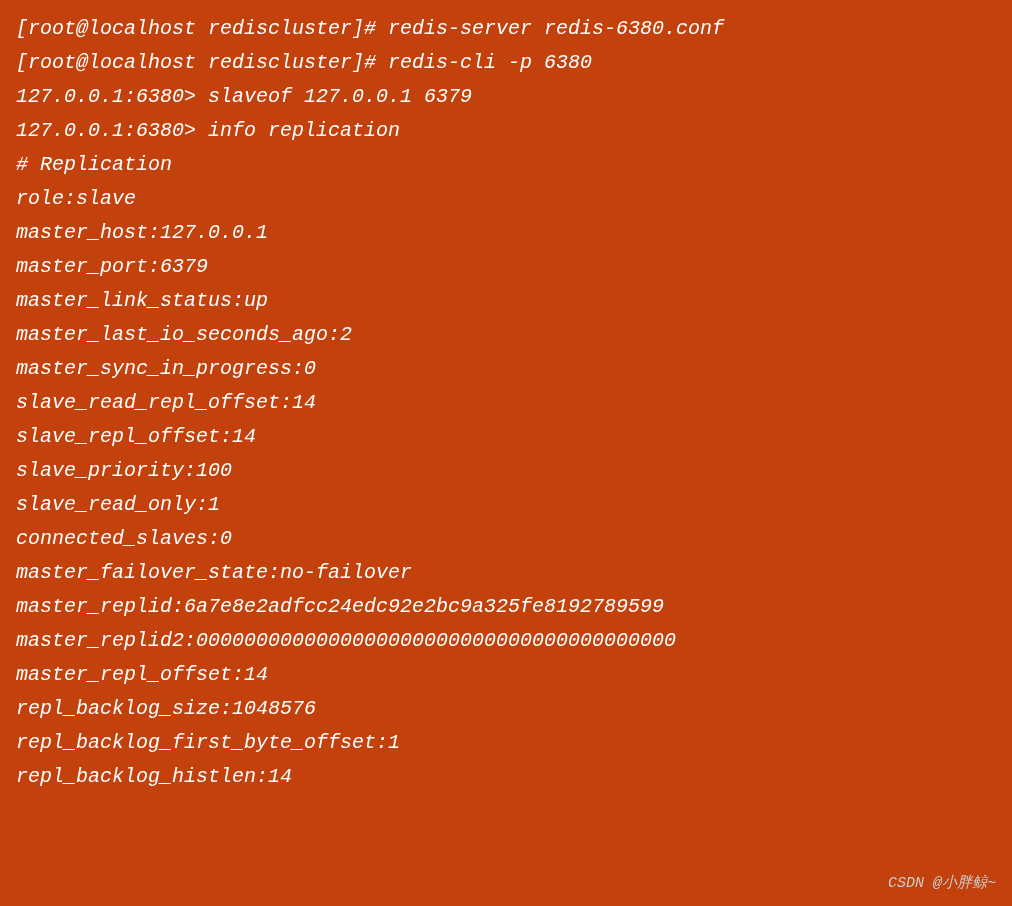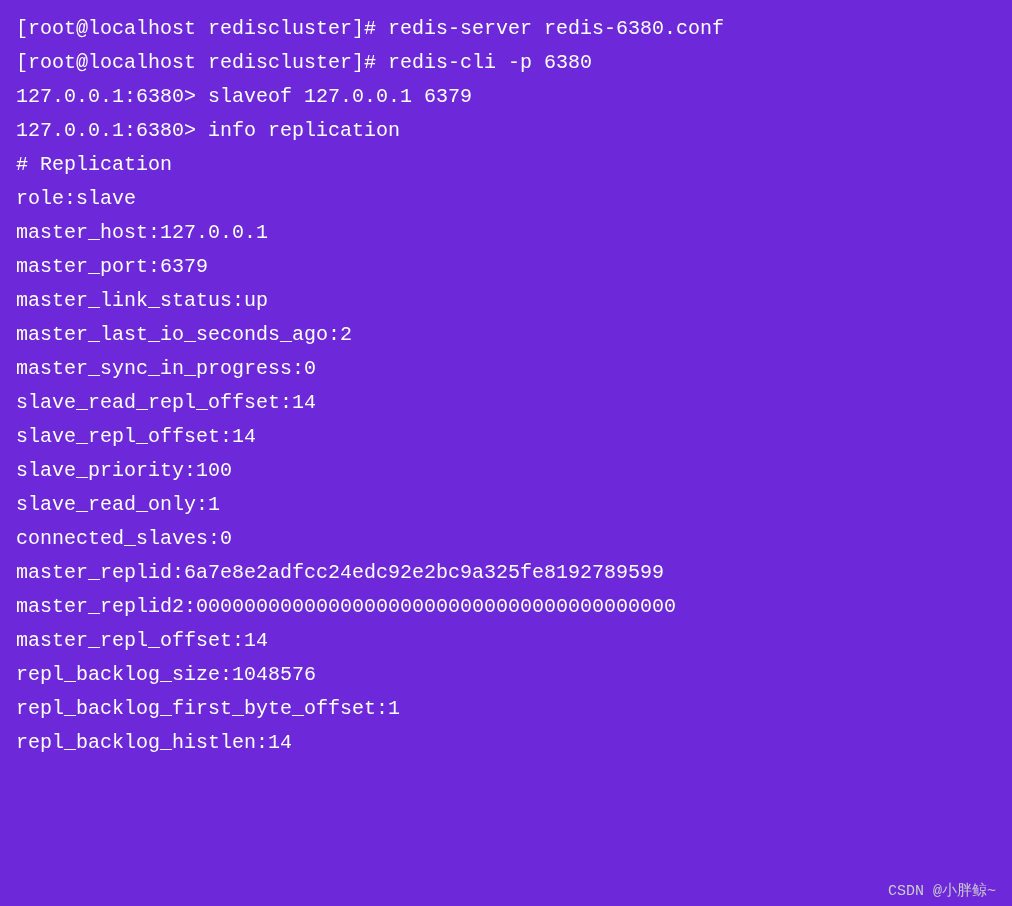--- a/index.html
+++ b/index.html
@@ -10,37 +10,38 @@
 
     body {
       background: #000000;
       width: 1012px;
       height: 906px;
       overflow: hidden;
       font-family: 'Courier New', Courier, monospace;
     }
 
     .terminal {
-      background: #6d28d9;
+      background: #c2410c;
       width: 1012px;
       height: 906px;
       padding: 12px 16px;
       position: relative;
+      font-style: italic;
     }
 
     .terminal-line {
       color: #ffffff;
       font-size: 20px;
       line-height: 1.7;
       white-space: pre;
     }
 
     .watermark {
       position: absolute;
-      bottom: 6px;
+      bottom: 14px;
       right: 16px;
       color: #cccccc;
       font-family: 'Courier New', Courier, monospace;
       font-size: 15px;
     }
   </style>
 </head>
 <body>
 
 <div class="terminal">
@@ -54,20 +55,21 @@
       <div class="terminal-line">master_host:127.0.0.1</div>
       <div class="terminal-line">master_port:6379</div>
       <div class="terminal-line">master_link_status:up</div>
       <div class="terminal-line">master_last_io_seconds_ago:2</div>
       <div class="terminal-line">master_sync_in_progress:0</div>
       <div class="terminal-line">slave_read_repl_offset:14</div>
       <div class="terminal-line">slave_repl_offset:14</div>
       <div class="terminal-line">slave_priority:100</div>
       <div class="terminal-line">slave_read_only:1</div>
       <div class="terminal-line">connected_slaves:0</div>
+      <div class="terminal-line">master_failover_state:no-failover</div>
       <div class="terminal-line">master_replid:6a7e8e2adfcc24edc92e2bc9a325fe8192789599</div>
       <div class="terminal-line">master_replid2:0000000000000000000000000000000000000000</div>
       <div class="terminal-line">master_repl_offset:14</div>
       <div class="terminal-line">repl_backlog_size:1048576</div>
       <div class="terminal-line">repl_backlog_first_byte_offset:1</div>
       <div class="terminal-line">repl_backlog_histlen:14</div>
     </div>
   <div class="watermark">CSDN @小胖鲸~</div>
 </div>
 

